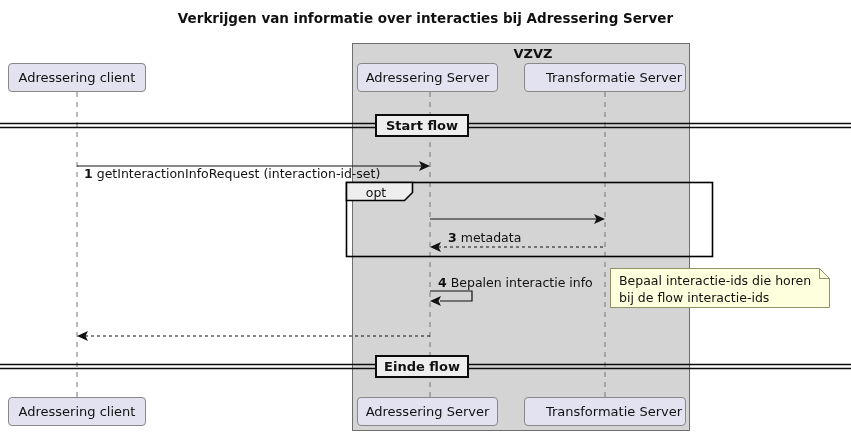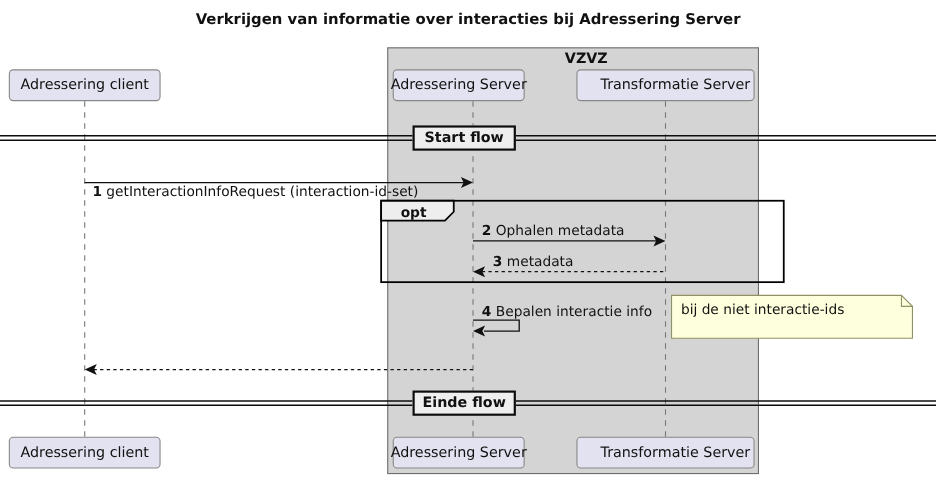--- a/index.html
+++ b/index.html
@@ -32,21 +32,21 @@
   .participant {
     height: 29px;
     background: #e2e2f0;
     border: 1px solid #888;
     border-radius: 4px;
     font-size: 13px;
     display: flex; align-items: center; justify-content: center;
     white-space: nowrap;
   }
   .p-client { left: 8px;   width: 138px; justify-content: center; }
-  .p-adr    { left: 357px; width: 120px; }
+  .p-adr    { left: 357px; width: 141px; }
   .p-trans  { left: 524px; width: 162px; padding-left: 18px; }
   .p-top    { top: 63px; }
   .p-bottom { top: 397px; }
   .divider-box {
     left: 375px; width: 94px; height: 23px;
     background: #eee;
     border: 2px solid #0c0c0c;
     font-size: 13px; font-weight: bold;
     display: flex; align-items: center; justify-content: center;
     white-space: nowrap;
@@ -59,21 +59,21 @@
   }
   .msg b { margin-right: 4px; }
   .msg-1 { left: 84px;  top: 148px; margin-top: 18px; }
   .msg-2 { left: 438px; top: 202px; }
   .msg-3 { left: 448px; top: 230px; }
   .msg-4 { left: 438px; top: 275px; }
   .msg-5 { left: 92px;  top: 317px; }
   .opt-label {
     left: 352px; top: 185px; width: 48px;
     text-align: center;
-    font-size: 12.5px; font-weight: bold;
+    font-size: 12.5px; font-weight: normal;
   }
   .guard-label {
     left: 429px; top: 186px;
     font-size: 11px; font-weight: bold;
     white-space: nowrap;
   }
   .note-text {
     left: 619px; top: 272px;
     font-size: 12.5px;
     line-height: 17px;
@@ -173,27 +173,25 @@
   </div>
   <div class="abs divider-box divider-end">
     <span>Einde flow</span>
   </div>
 
   <div class="abs opt-label">opt</div>
 
   <div class="abs msg msg-1">
     <b>1</b><span>getInteractionInfoRequest (interaction-id-set)</span>
   </div>
-  <div class="abs msg msg-2">
-    <b>2</b><span>Ophalen metadata</span>
-  </div>
   <div class="abs msg msg-3">
     <b>3</b><span>metadata</span>
   </div>
   <div class="abs msg msg-4">
     <b>4</b><span>Bepalen interactie info</span>
   </div>
 
   <div class="abs note-text">
-    <div>bij de niet interactie-ids</div>
+    <div>Bepaal interactie-ids die horen</div>
+    <div>bij de flow interactie-ids</div>
   </div>
 
 </div>
 
 </body></html>

